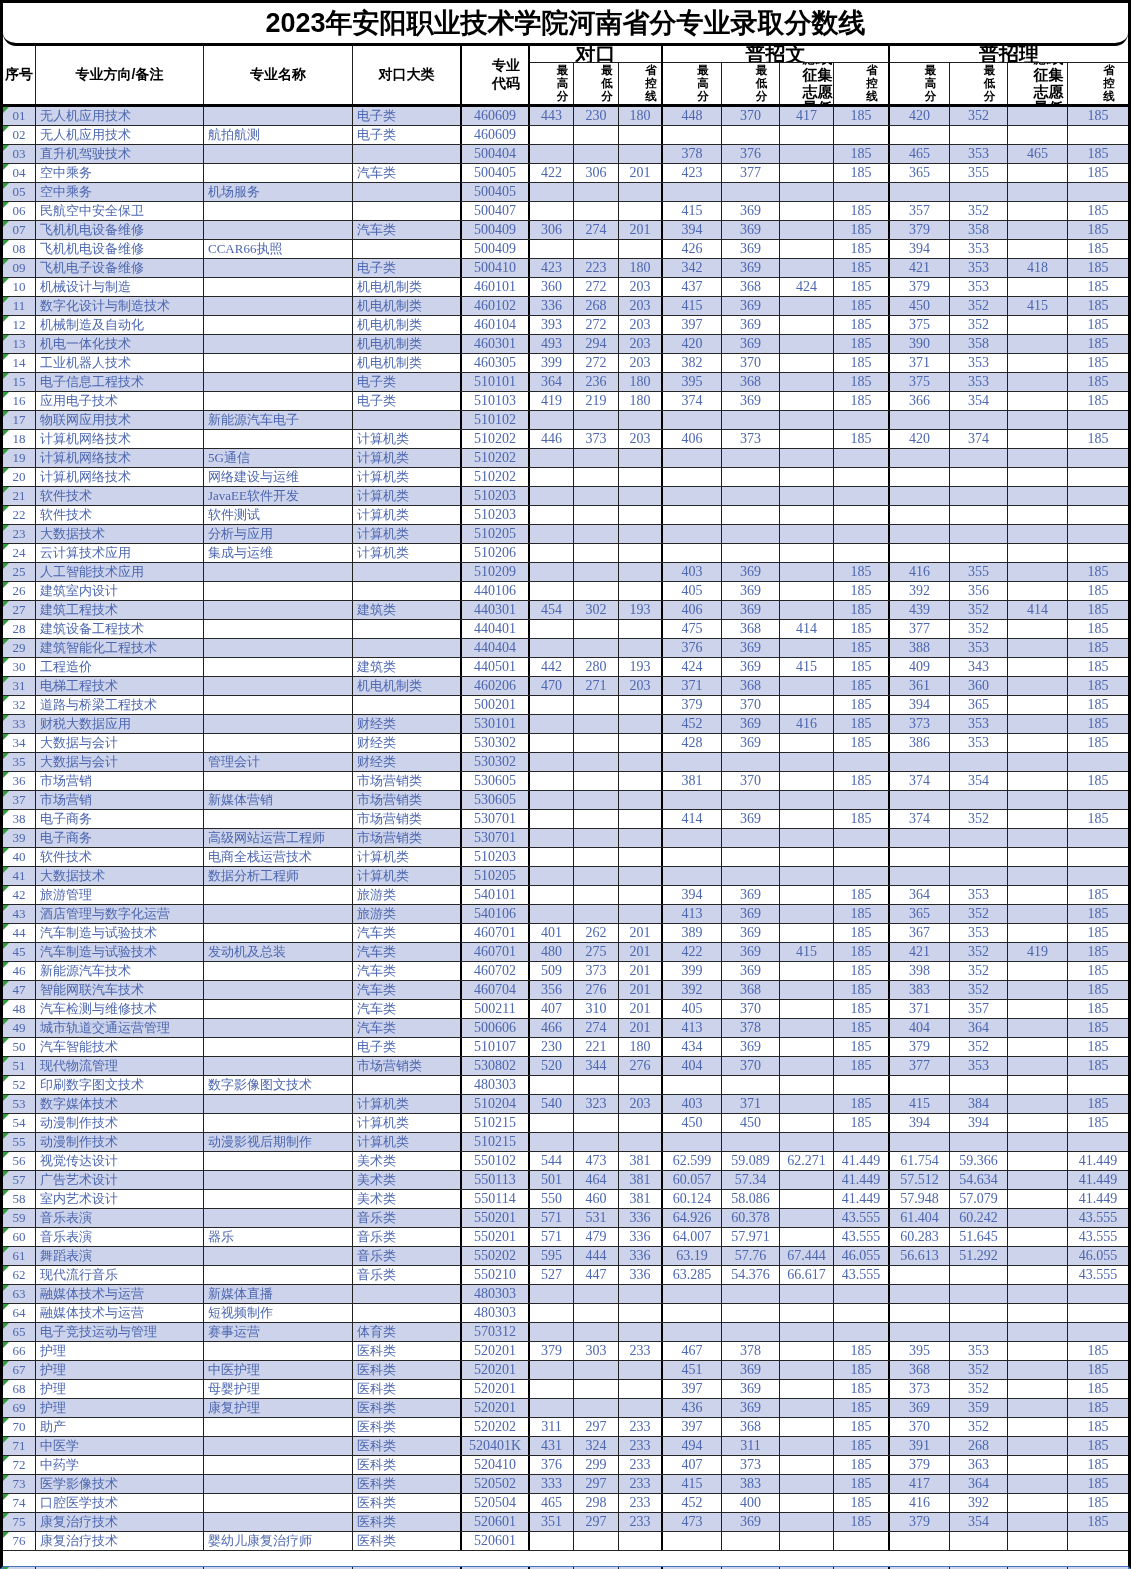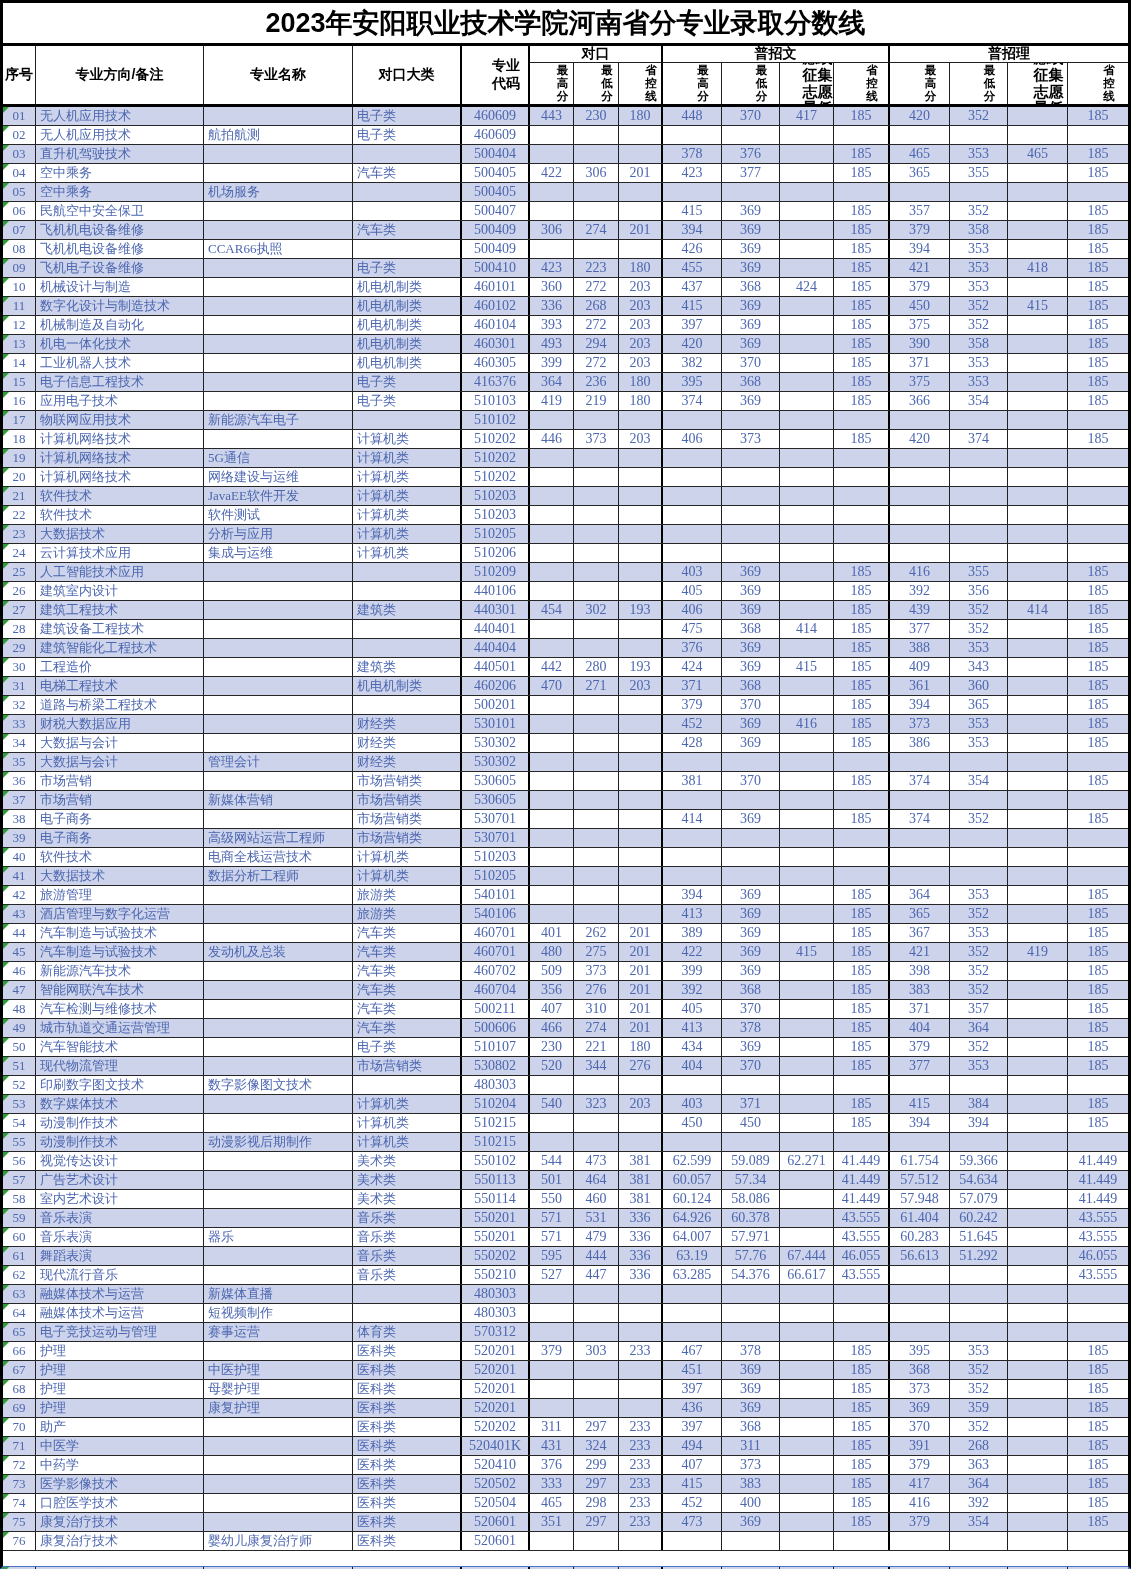--- a/index.html
+++ b/index.html
@@ -4,30 +4,30 @@
 <style>
   html,body{margin:0;padding:0;background:#fff;}
   .sheet{
     width:1131px;height:1569px;box-sizing:border-box;background:#fff;
     border:3px solid #000;border-bottom:3px solid #4472c4;
     --cols:33px 168px 149px 109px 68px 44px 45px 44px 59px 58px 54px 56px 60px 58px 60px 60px;
     font-family:"Liberation Serif","DejaVu Serif",serif;
   }
   .title{
     height:40px;border-bottom:3px solid #000;display:flex;align-items:center;justify-content:center;
-    font-family:"Liberation Sans","DejaVu Sans",sans-serif;font-weight:bold;font-size:27px;color:#000;
+    font-family:"Liberation Sans","DejaVu Sans",sans-serif;font-weight:bold;font-size:27px;color:#000;border-radius:13px;
   }
   .header{
     display:grid;grid-template-columns:var(--cols);grid-template-rows:17px 41px;
     height:58px;border-bottom:3px solid #000;color:#000;
     font-family:"Liberation Sans","DejaVu Sans",sans-serif;
   }
   .hcell{display:flex;align-items:center;justify-content:center;text-align:center;overflow:hidden;}
   .hspan{grid-row:1/3;font-weight:bold;font-size:14px;}
-  .group{grid-row:1;font-weight:bold;font-size:14px;border-bottom:1px solid #1f1f1f;}
+  .group{grid-row:1;font-weight:bold;font-size:20px;border-bottom:1px solid #1f1f1f;}
   .g1{grid-column:6/9}.g2{grid-column:9/13}.g3{grid-column:13/17}
   .sub{grid-row:2;font-weight:bold;font-size:11.5px;line-height:1.12;}
   .tiny{font-size:15px;}
   .pre{white-space:pre-line;margin-left:22px;}
   .br1{border-right:1px solid #1f1f1f;}
   .br2{border-right:2px solid #000;}
   .rows{height:1459px;display:grid;grid-template-rows:repeat(77,1fr);}
   .row{display:grid;grid-template-columns:var(--cols);border-bottom:1px solid #262626;background:#fff;}
   .row:last-child{border-bottom:none;margin-top:16px;}
   .row.odd{background:#ccd3ea;}
@@ -265,21 +265,21 @@
           <span class="tri"></span>
           <span>09</span>
         </div>
     <div class="cell c-left br1">飞机电子设备维修</div>
     <div class="cell c-left br1"></div>
     <div class="cell c-left br2">电子类</div>
     <div class="cell br2">500410</div>
     <div class="cell br1">423</div>
     <div class="cell br1">223</div>
     <div class="cell br2">180</div>
-    <div class="cell br1">455</div>
+    <div class="cell br1">342</div>
     <div class="cell br1">369</div>
     <div class="cell br1"></div>
     <div class="cell br2">185</div>
     <div class="cell br1">421</div>
     <div class="cell br1">353</div>
     <div class="cell br1">418</div>
     <div class="cell">185</div>
   </div>
       <div class="row">
     <div class="cell c-seq br1">
@@ -387,21 +387,21 @@
     <div class="cell">185</div>
   </div>
       <div class="row odd">
     <div class="cell c-seq br1">
           <span class="tri"></span>
           <span>15</span>
         </div>
     <div class="cell c-left br1">电子信息工程技术</div>
     <div class="cell c-left br1"></div>
     <div class="cell c-left br2">电子类</div>
-    <div class="cell br2">416376</div>
+    <div class="cell br2">510101</div>
     <div class="cell br1">364</div>
     <div class="cell br1">236</div>
     <div class="cell br2">180</div>
     <div class="cell br1">395</div>
     <div class="cell br1">368</div>
     <div class="cell br1"></div>
     <div class="cell br2">185</div>
     <div class="cell br1">375</div>
     <div class="cell br1">353</div>
     <div class="cell br1"></div>

